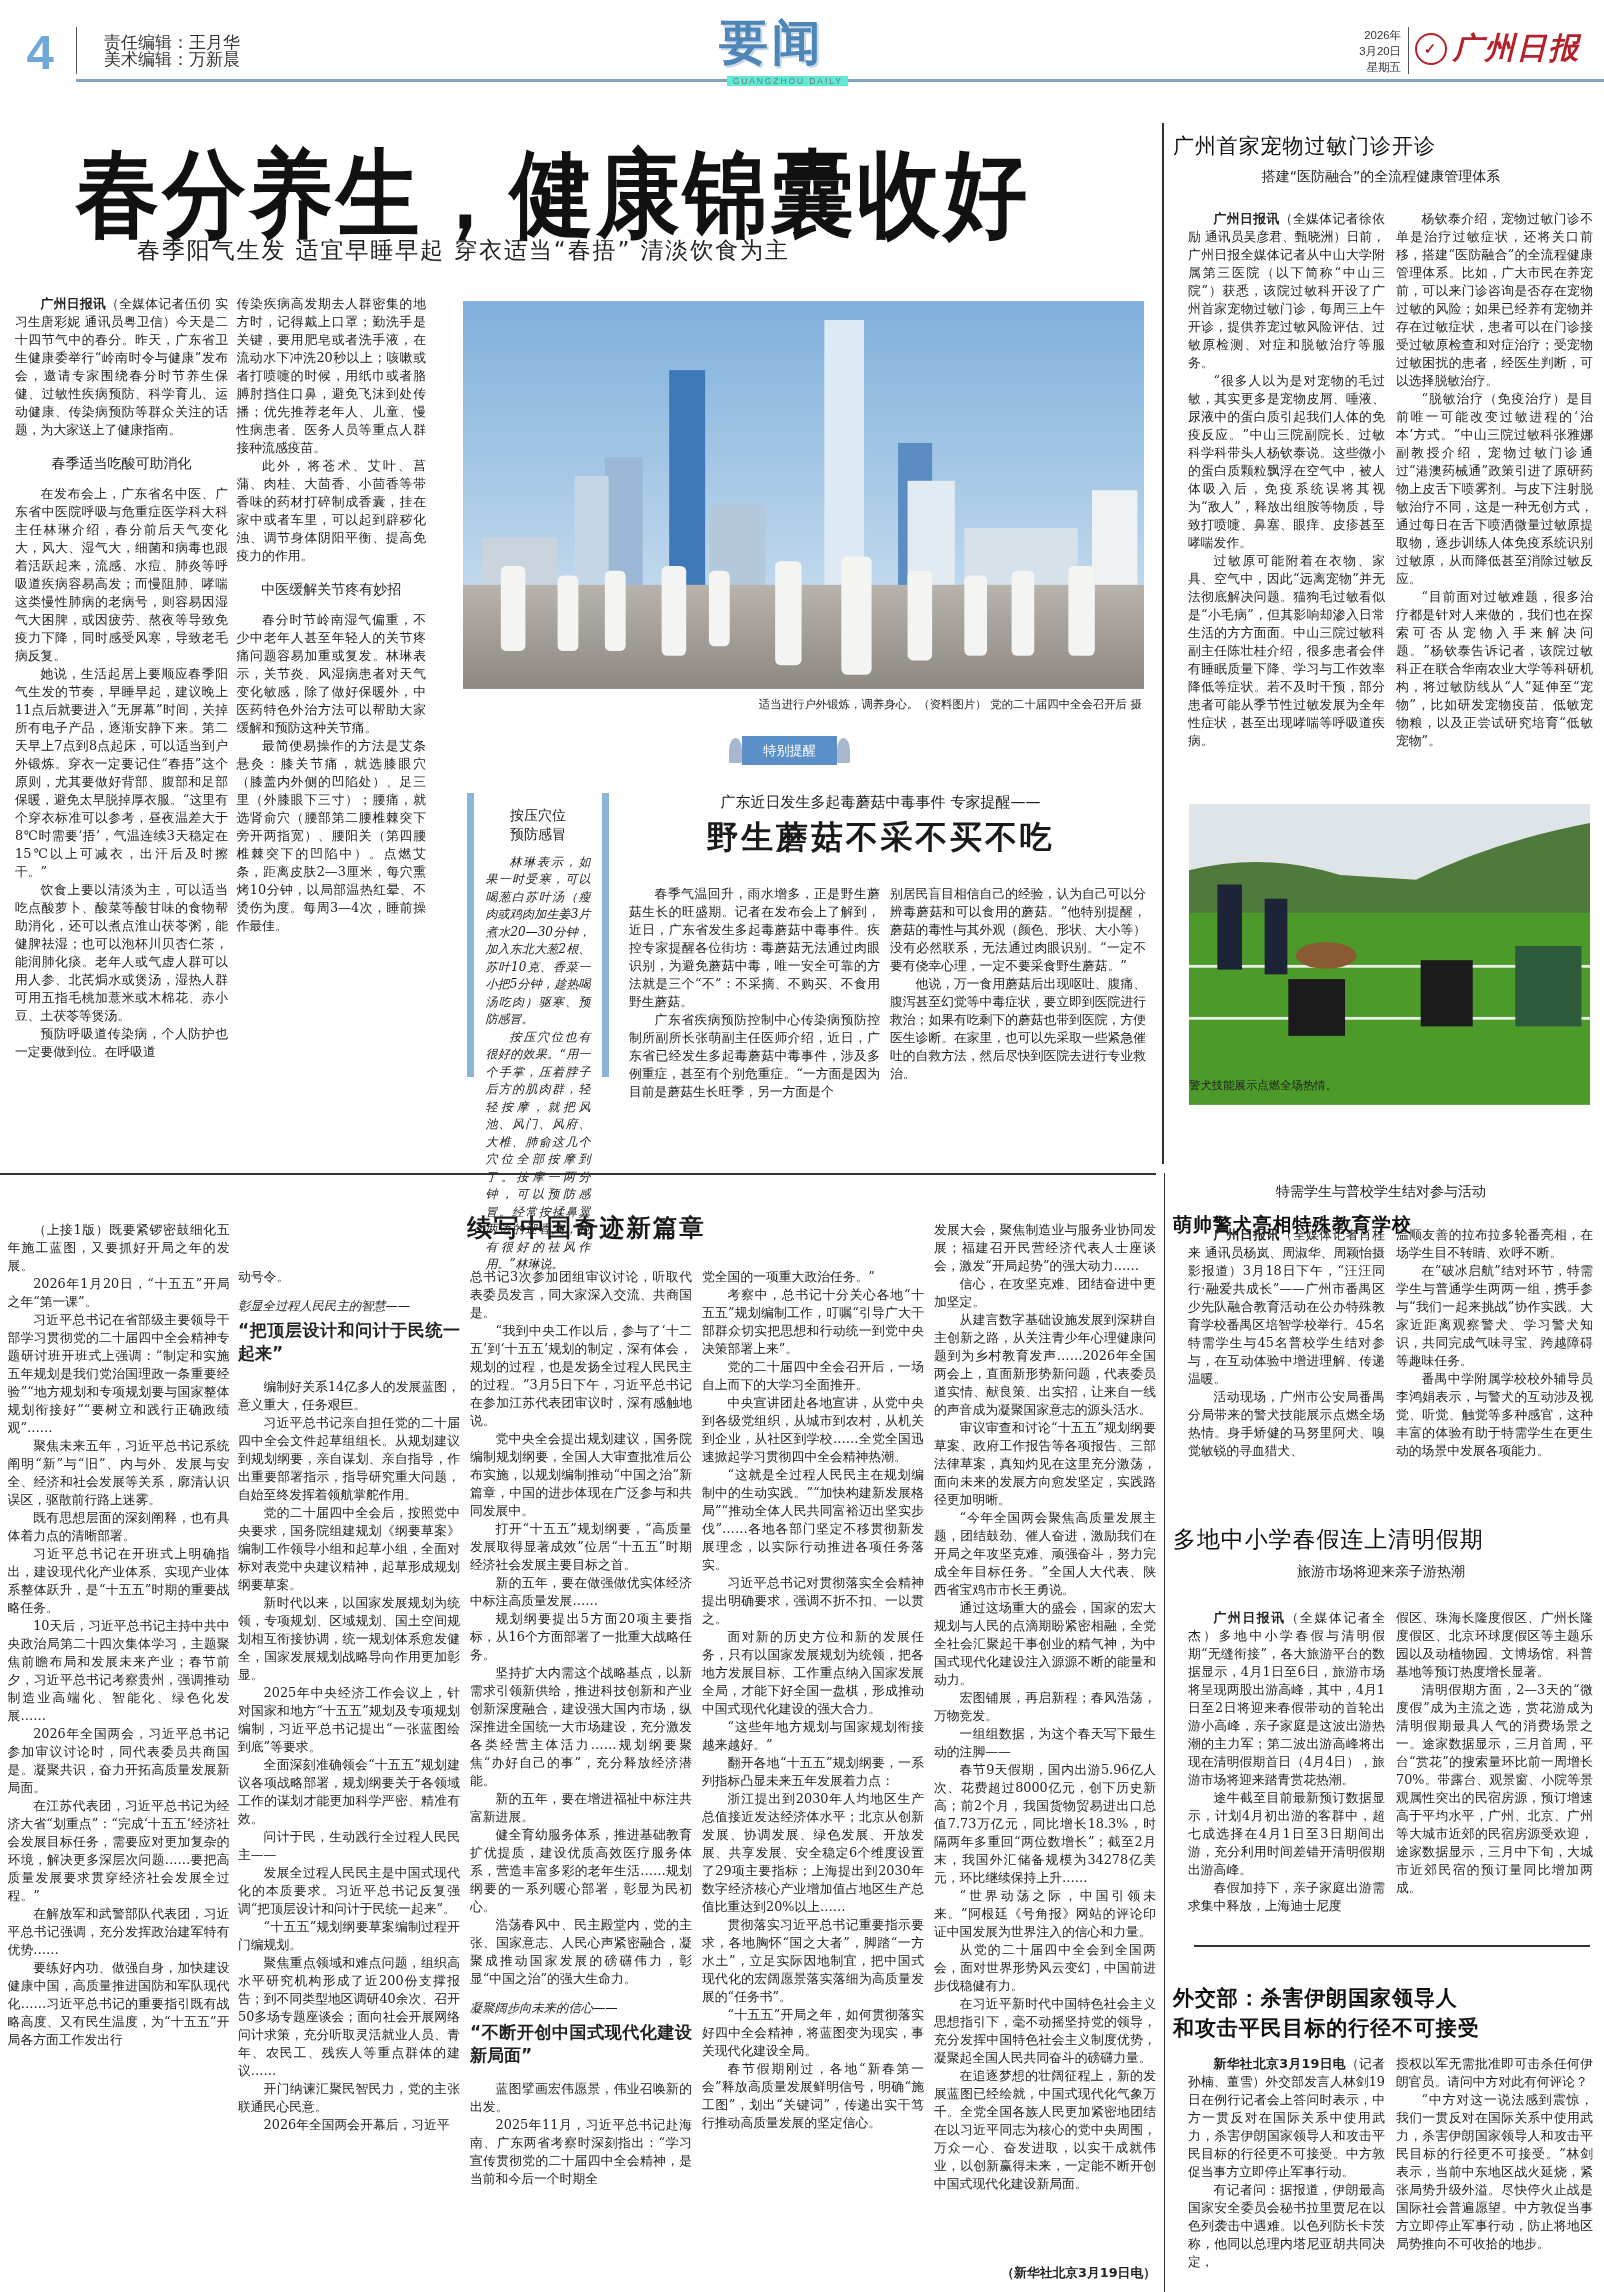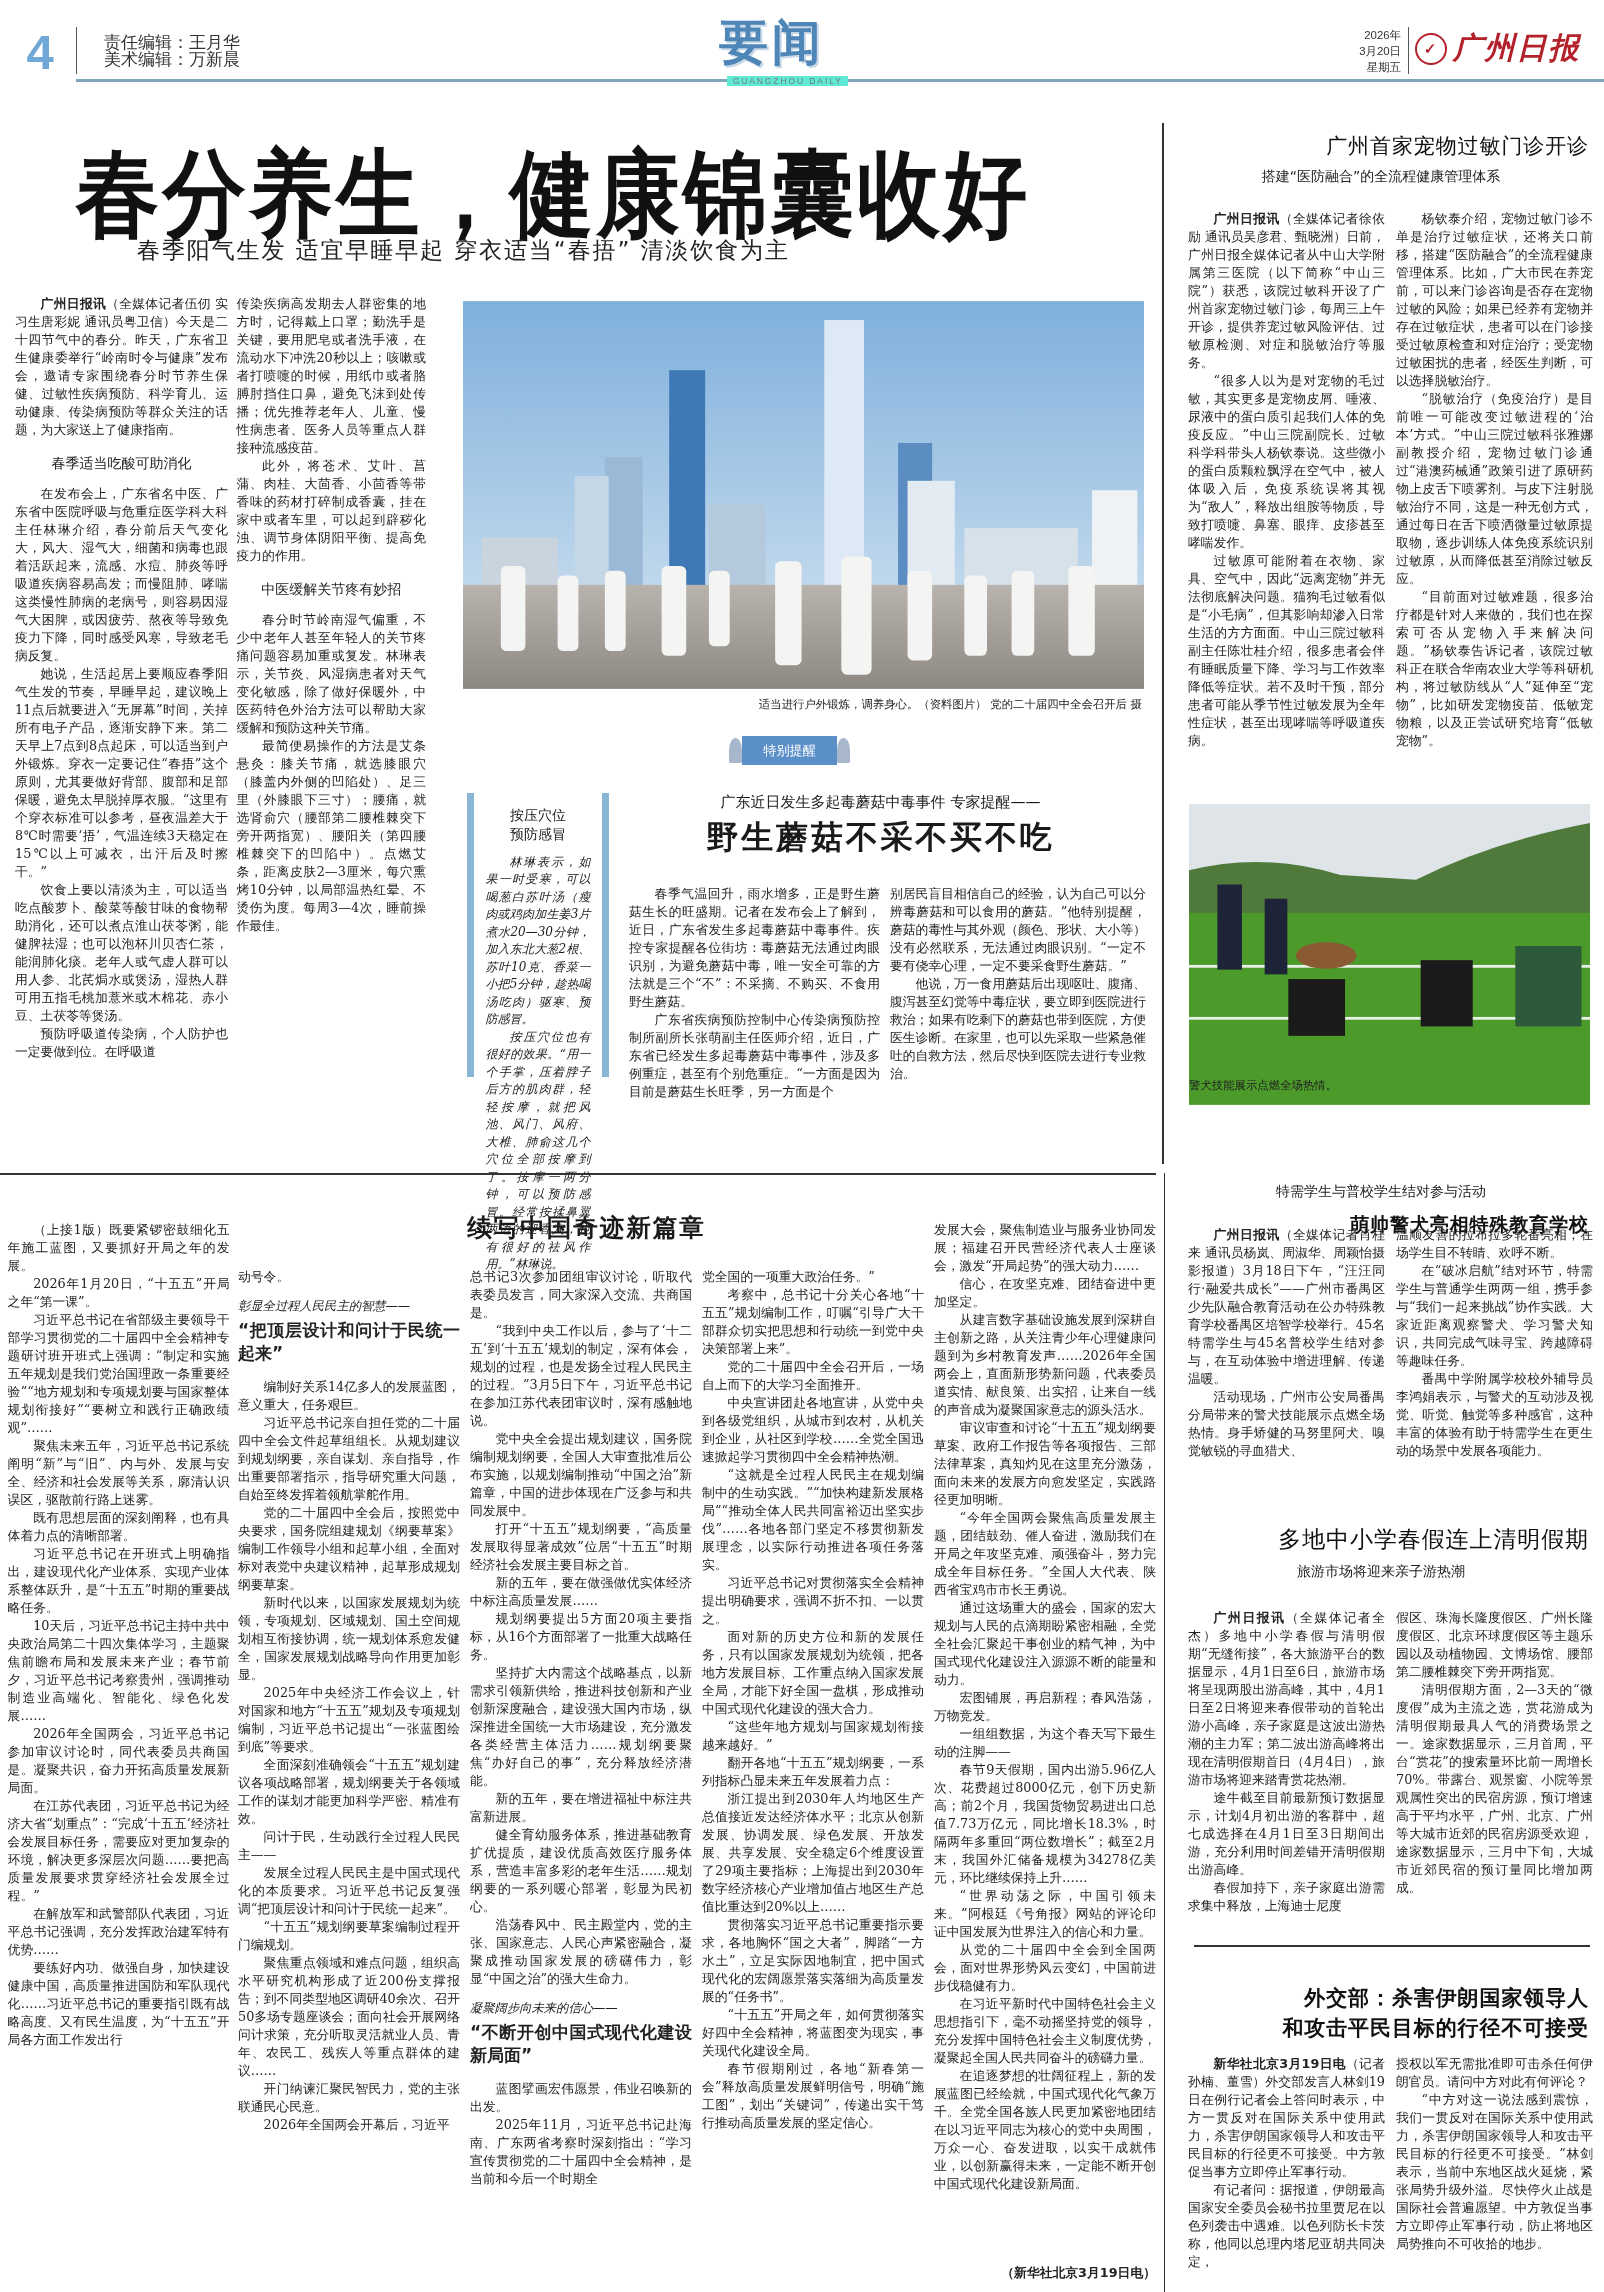--- a/index.html
+++ b/index.html
@@ -33,21 +33,21 @@
   .tip-box { left: 467px; top: 793px; width: 142px; height: 284px; border-left: 7.6px solid #8ab6d6; border-right: 7.6px solid #8ab6d6; padding: 7.6px 11.4px; }
   .tip-box::before, .tip-box::after { content: ""; position: absolute; left: -7.6px; right: -7.6px; height: 7.6px; }
   .tip-title { font-family: "DejaVu Sans", sans-serif; font-size: 14px; text-align: center; line-height: 19px; margin: 5.7px 0 9.5px; }
   .tip-body { font-size: 12px; line-height: 17.5px; text-align: justify; font-style: italic; }
   .tip-body p { text-indent: 2em; }
   .banner-pin { width: 13.2px; height: 24.6px; border-radius: 50% 50% 1.9px 1.9px; background: #a9b7cc; }
   .mush-kicker { left: 625px; top: 793px; width: 511px; text-align: center; font-family: "DejaVu Sans", sans-serif; font-size: 15px; }
   .mush-head { left: 625px; top: 816px; width: 511px; text-align: center; font-family: "DejaVu Sans", sans-serif; font-size: 32px; font-weight: bold; letter-spacing: 2.8px; }
 
   .right-rule { left: 1162px; width: 1.9px; background: #333; }
-  .rh1 { font-family: "DejaVu Sans", sans-serif; font-size: 20px; text-align: right; letter-spacing: 0.9px; color: #111; }
+  .rh1 { font-family: "DejaVu Sans", sans-serif; font-size: 20px; text-align: left; letter-spacing: 0.9px; color: #111; }
   .rh2 { font-family: "DejaVu Sans", sans-serif; font-size: 14px; text-align: center; color: #222; }
 
   .divider { height: 1.9px; background: #333; }
 
   .cont-head { left: 435px; top: 1211px; width: 303px; text-align: center; font-family: "DejaVu Sans", sans-serif; font-size: 24.6px; font-weight: bold; letter-spacing: 1.9px; }
   .kicker-i { font-size: 12.3px; font-style: italic; font-family: "DejaVu Serif", serif; margin: 11.4px 0 3.8px; }
   .bold-sub { font-family: "DejaVu Sans", sans-serif; font-weight: bold; font-size: 17px; line-height: 23px; margin-bottom: 13.2px; }
   .byline-end { text-align: right; font-weight: bold; font-family: "DejaVu Sans", sans-serif; }
 </style>
 </head>
@@ -206,21 +206,21 @@
 </div>
 
 <div class="abs rh1" style="left:1173px;top:1524px;width:416px;font-size:23px;">多地中小学春假连上清明假期</div>
 <div class="abs rh2" style="left:1173px;top:1563px;width:416px;">旅游市场将迎来亲子游热潮</div>
 <div class="abs col" style="left:1188px;top:1609px;width:197px;height:312px;">
   <p><span class="lead">广州日报讯</span><span>（全媒体记者全杰）多地中小学春假与清明假期“无缝衔接”，各大旅游平台的数据显示，4月1日至6日，旅游市场将呈现两股出游高峰，其中，4月1日至2日将迎来春假带动的首轮出游小高峰，亲子家庭是这波出游热潮的主力军；第二波出游高峰将出现在清明假期首日（4月4日），旅游市场将迎来踏青赏花热潮。</span></p>
   <p>途牛截至目前最新预订数据显示，计划4月初出游的客群中，超七成选择在4月1日至3日期间出游，充分利用时间差错开清明假期出游高峰。</p>
   <p>春假加持下，亲子家庭出游需求集中释放，上海迪士尼度</p>
 </div>
 <div class="abs col" style="left:1396px;top:1609px;width:197px;height:312px;">
-  <p style="text-indent:0">假区、珠海长隆度假区、广州长隆度假区、北京环球度假区等主题乐园以及动植物园、文博场馆、腰部第二腰椎棘突下旁开两指宽。</p>
+  <p style="text-indent:0">假区、珠海长隆度假区、广州长隆度假区、北京环球度假区等主题乐园以及动植物园、文博场馆、科普基地等预订热度增长显著。</p>
   <p>清明假期方面，2—3天的“微度假”成为主流之选，赏花游成为清明假期最具人气的消费场景之一。途家数据显示，三月首周，平台“赏花”的搜索量环比前一周增长70%。带露台、观景窗、小院等景观属性突出的民宿房源，预订增速高于平均水平，广州、北京、广州等大城市近郊的民宿房源受欢迎，途家数据显示，三月中下旬，大城市近郊民宿的预订量同比增加两成。</p>
 </div>
 
 <div class="abs divider" style="left:1194px;top:1945px;width:396px;"></div>
 
 <div class="abs rh1" style="left:1173px;top:1983px;width:416px;font-size:21px;font-weight:bold;line-height:30px;">
   <div>外交部：杀害伊朗国家领导人</div>
   <div>和攻击平民目标的行径不可接受</div>
 </div>
 <div class="abs col" style="left:1188px;top:2055px;width:197px;height:237px;">

